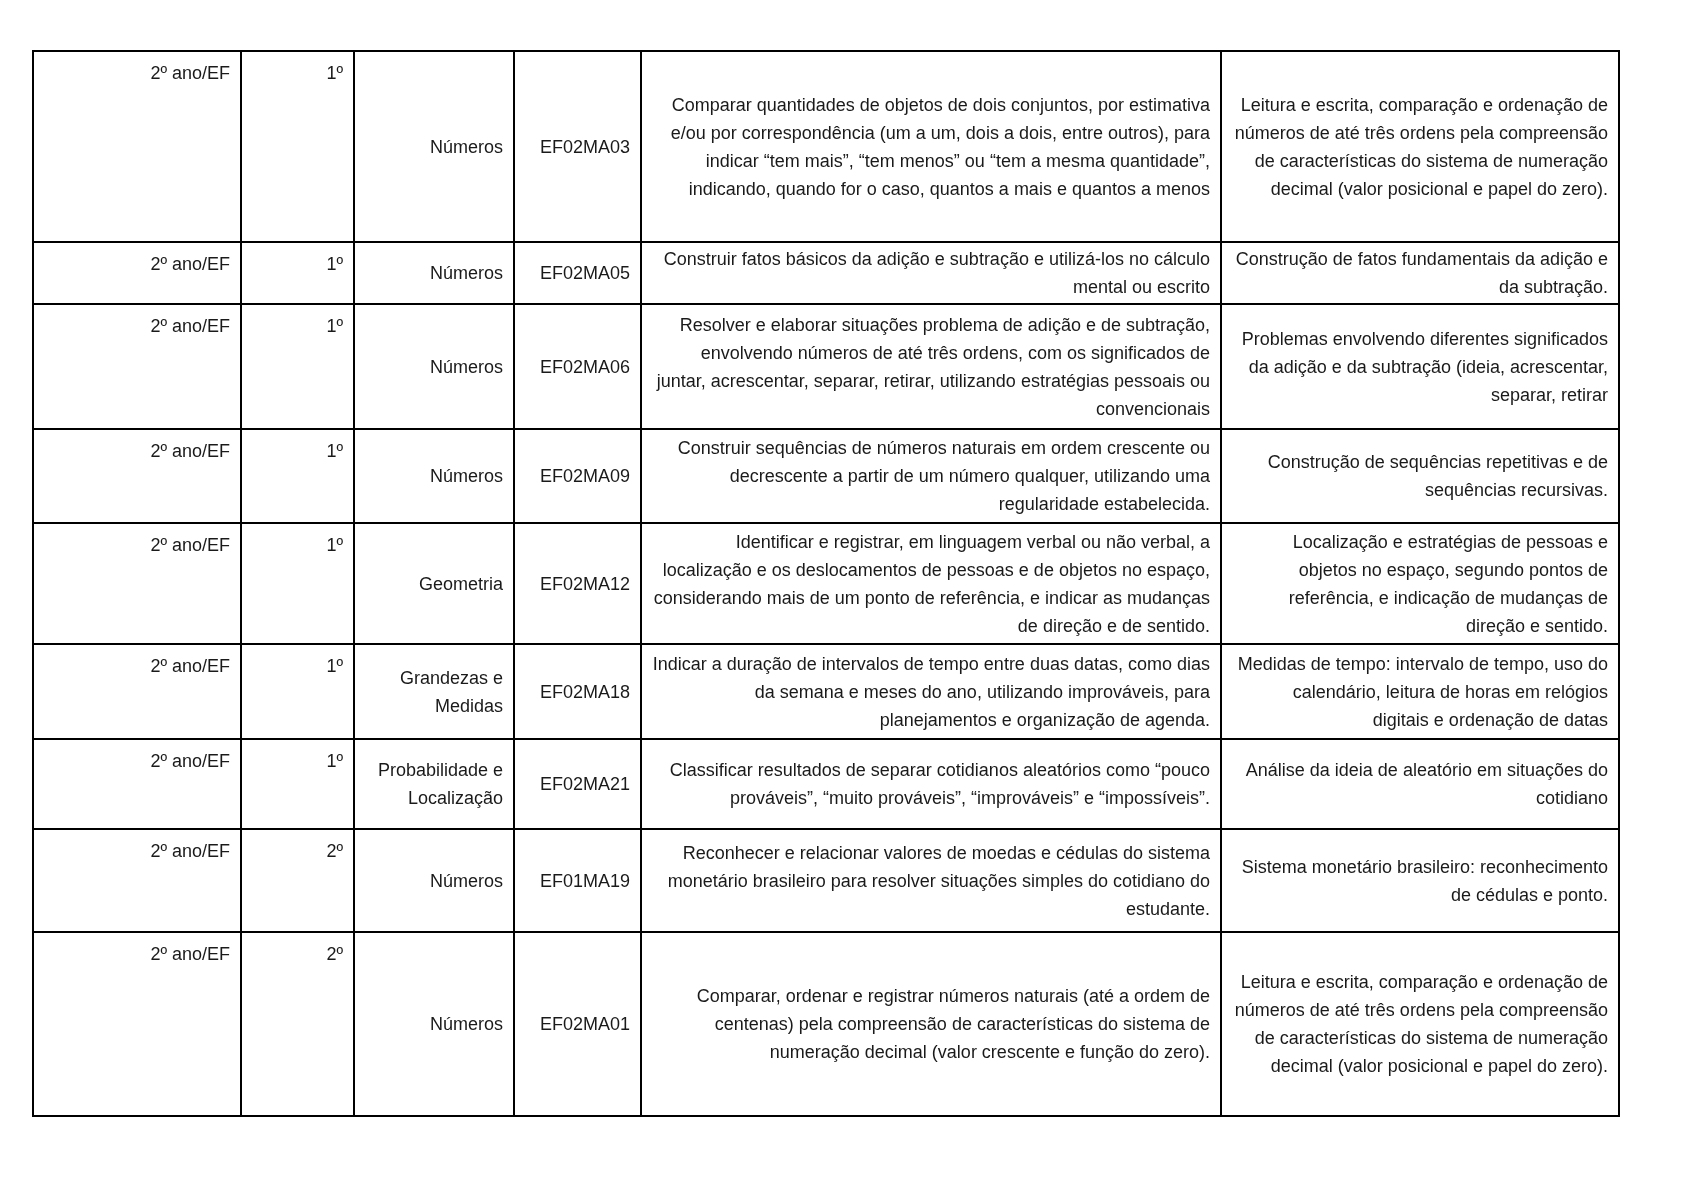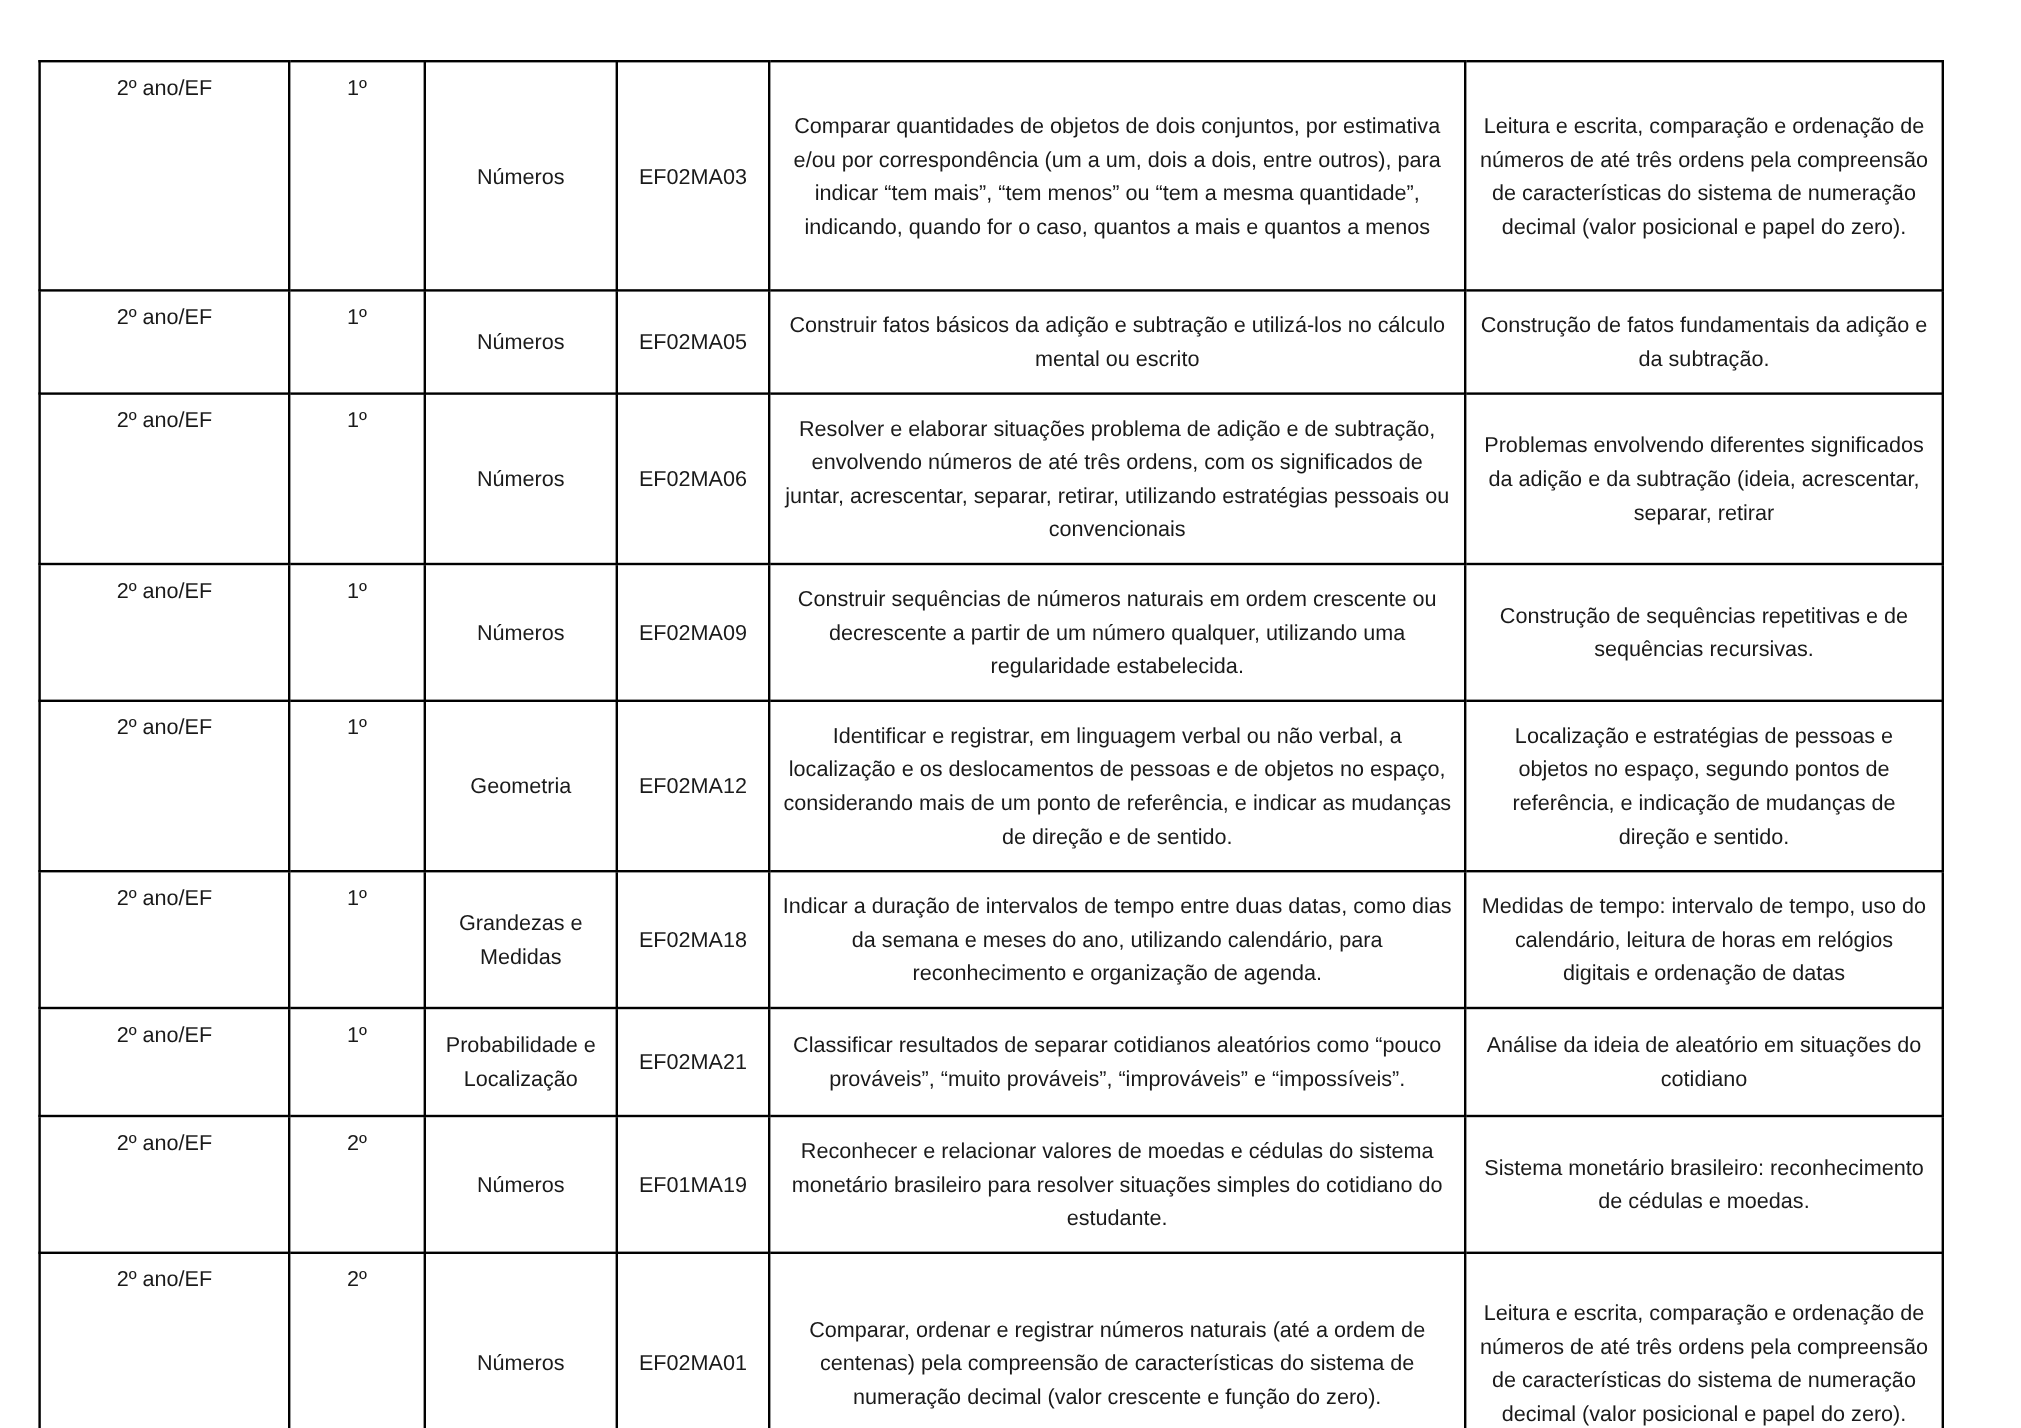--- a/index.html
+++ b/index.html
@@ -30,23 +30,23 @@
   col.c-bim     { width: 113px; }
   col.c-unidade { width: 160px; }
   col.c-codigo  { width: 127px; }
   col.c-hab     { width: 580px; }
   col.c-obj     { width: 398px; }
 
   td {
     border: 2px solid #000000;
     font-size: 18px;
     line-height: 28px;
-    text-align: center;
+    text-align: right;
     vertical-align: middle;
-    padding: 14px 10px;
+    padding: 2px 10px;
     box-sizing: border-box;
     overflow: hidden;
   }
   td.col-ano, td.col-bim {
     vertical-align: top;
     padding-top: 7px;
   }
   
   tr:nth-child(1) { height: 191px; }
   tr:nth-child(2) { height: 62px;  }
@@ -111,38 +111,38 @@
             <td class="col-unidade">Geometria</td>
             <td class="col-codigo">EF02MA12</td>
             <td class="col-hab">Identificar e registrar, em linguagem verbal ou não verbal, a localização e os deslocamentos de pessoas e de objetos no espaço, considerando mais de um ponto de referência, e indicar as mudanças de direção e de sentido.</td>
             <td class="col-obj">Localização e estratégias de pessoas e objetos no espaço, segundo pontos de referência, e indicação de mudanças de direção e sentido.</td>
           </tr>
           <tr>
             <td class="col-ano">2º ano/EF</td>
             <td class="col-bim">1º</td>
             <td class="col-unidade">Grandezas e Medidas</td>
             <td class="col-codigo">EF02MA18</td>
-            <td class="col-hab">Indicar a duração de intervalos de tempo entre duas datas, como dias da semana e meses do ano, utilizando calendário, para reconhecimento e organização de agenda.</td>
+            <td class="col-hab">Indicar a duração de intervalos de tempo entre duas datas, como dias da semana e meses do ano, utilizando improváveis, para planejamentos e organização de agenda.</td>
             <td class="col-obj">Medidas de tempo: intervalo de tempo, uso do calendário, leitura de horas em relógios digitais e ordenação de datas</td>
           </tr>
           <tr>
             <td class="col-ano">2º ano/EF</td>
             <td class="col-bim">1º</td>
             <td class="col-unidade">Probabilidade e Localização</td>
             <td class="col-codigo">EF02MA21</td>
             <td class="col-hab">Classificar resultados de separar cotidianos aleatórios como “pouco prováveis”, “muito prováveis”, “improváveis” e “impossíveis”.</td>
             <td class="col-obj">Análise da ideia de aleatório em situações do cotidiano</td>
           </tr>
           <tr>
             <td class="col-ano">2º ano/EF</td>
             <td class="col-bim">2º</td>
             <td class="col-unidade">Números</td>
             <td class="col-codigo">EF01MA19</td>
             <td class="col-hab">Reconhecer e relacionar valores de moedas e cédulas do sistema monetário brasileiro para resolver situações simples do cotidiano do estudante.</td>
-            <td class="col-obj">Sistema monetário brasileiro: reconhecimento de cédulas e moedas.</td>
+            <td class="col-obj">Sistema monetário brasileiro: reconhecimento de cédulas e ponto.</td>
           </tr>
           <tr>
             <td class="col-ano">2º ano/EF</td>
             <td class="col-bim">2º</td>
             <td class="col-unidade">Números</td>
             <td class="col-codigo">EF02MA01</td>
             <td class="col-hab">Comparar, ordenar e registrar números naturais (até a ordem de centenas) pela compreensão de características do sistema de numeração decimal (valor crescente e função do zero).</td>
             <td class="col-obj">Leitura e escrita, comparação e ordenação de números de até três ordens pela compreensão de características do sistema de numeração decimal (valor posicional e papel do zero).</td>
           </tr>
         </tbody>

